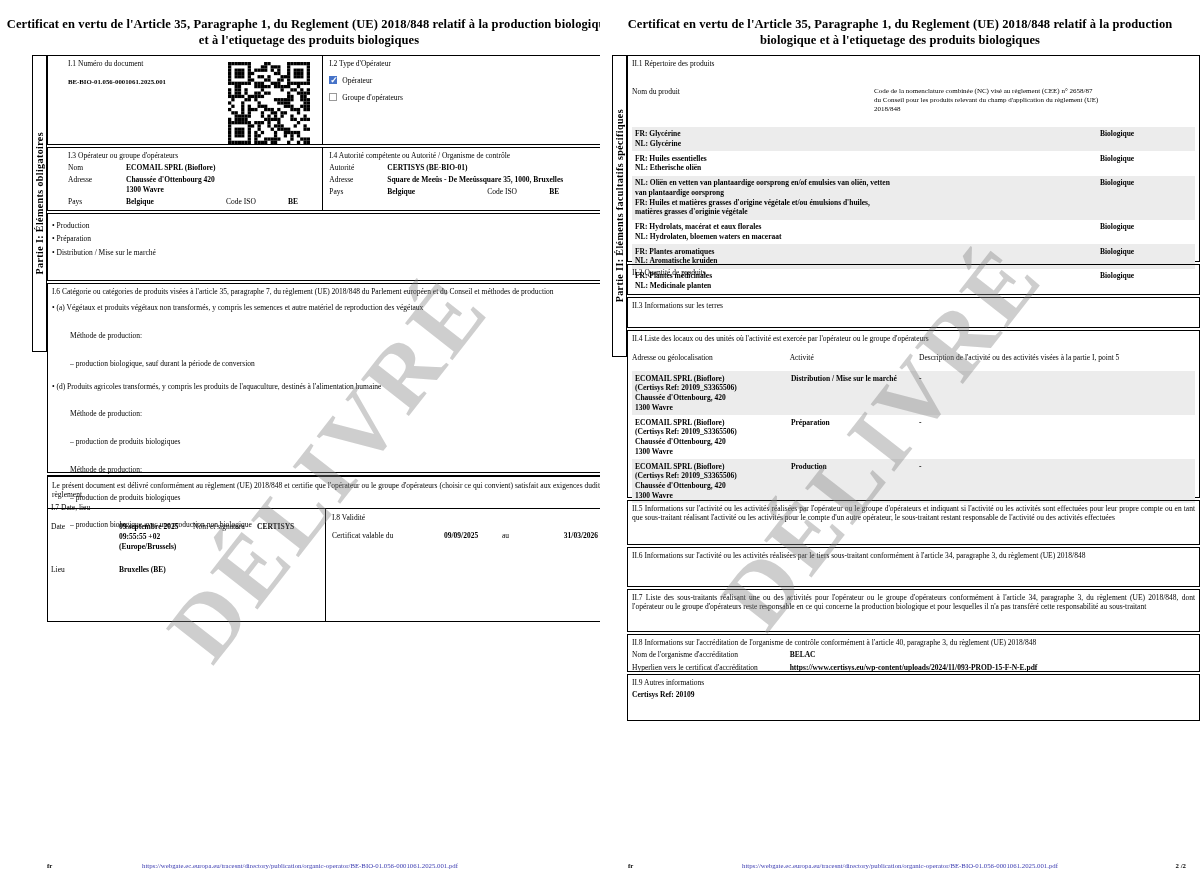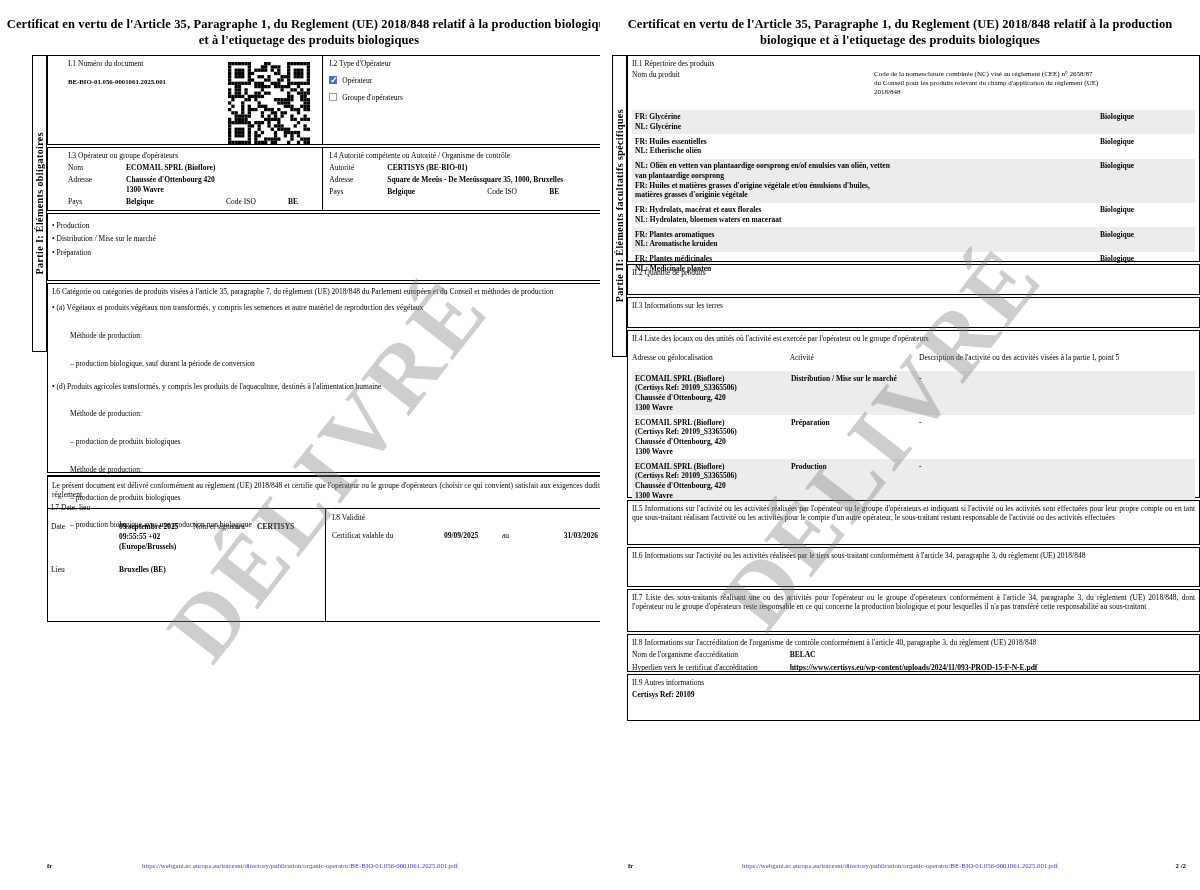--- a/index.html
+++ b/index.html
@@ -60,21 +60,21 @@
   .dv{width:72px;font-weight:bold;flex-shrink:0;word-wrap:break-word}
   .sl{width:64px;flex-shrink:0;margin-left:2px}
   .sv{font-weight:bold}
   .vrow{display:flex;margin-top:8px}
   .vrow .v1{width:112px}
   .vrow .v2{width:58px;font-weight:bold}
   .vrow .v3{width:42px}
   .vrow .v4{margin-left:auto;font-weight:bold}
 
   
-  .hd{display:flex;margin-top:2px;margin-bottom:12px}
+  .hd{display:flex;margin-top:19px;margin-bottom:12px}
   .hc1{width:43%}
   .hc2{width:40%;font-size:7px;line-height:1.3}
   .hc3{flex:1}
   .prow{display:flex;padding:2.5px 3px}
   .prow.sh{background:#ececec}
   .pname{flex:1;font-weight:bold;padding-right:8px}
   .pname .t{max-width:258px}
   .pbio{width:92px;font-weight:bold;flex-shrink:0}
   .lhd{display:flex;margin-top:10px;margin-bottom:8px}
   .lh1{width:28%}
@@ -496,22 +496,22 @@
                 <span class="iso">Code ISO</span>
                 <span class="isov">BE</span>
               </span>
           </div>
         </div>
       </div>
 
       <div class="bx" style="height:68px">
         <div class="bullets">
           <div>• Production</div>
+          <div>• Préparation</div>
           <div>• Distribution / Mise sur le marché</div>
-          <div>• Préparation</div>
         </div>
       </div>
 
       <div class="bx" style="height:190px">
         <div class="lab jp">I.6 Catégorie ou catégories de produits visées à l'article 35, paragraphe 7, du règlement (UE) 2018/848 du Parlement européen et du Conseil et méthodes de production</div>
         <div class="grp">
           <div>• (a) Végétaux et produits végétaux non transformés, y compris les semences et autre matériel de reproduction des végétaux</div>
           <div class="m">Méthode de production:</div>
           <div class="m">– production biologique, sauf durant la période de conversion</div>
         </div>

